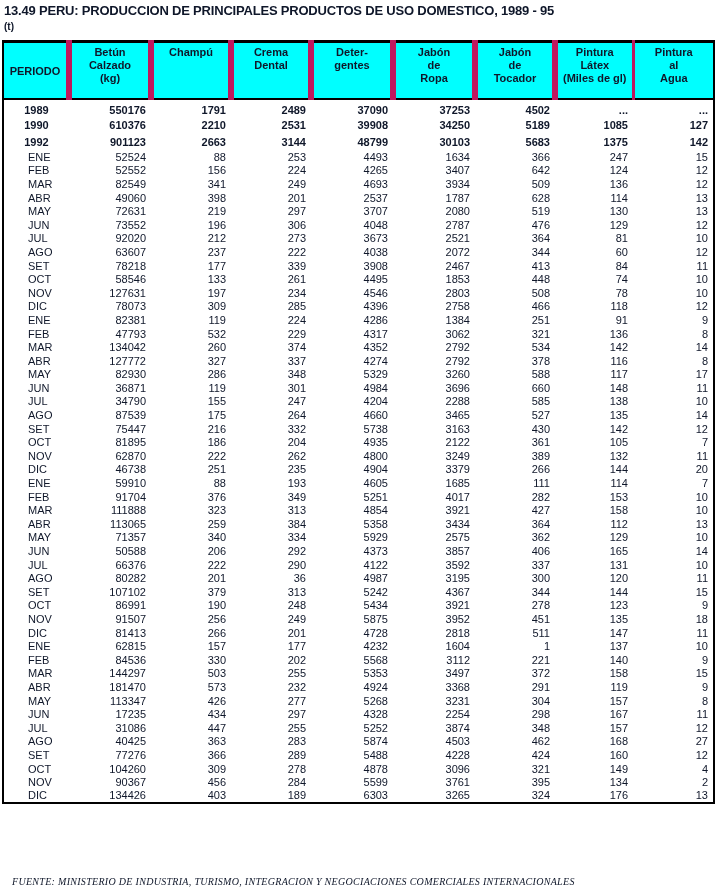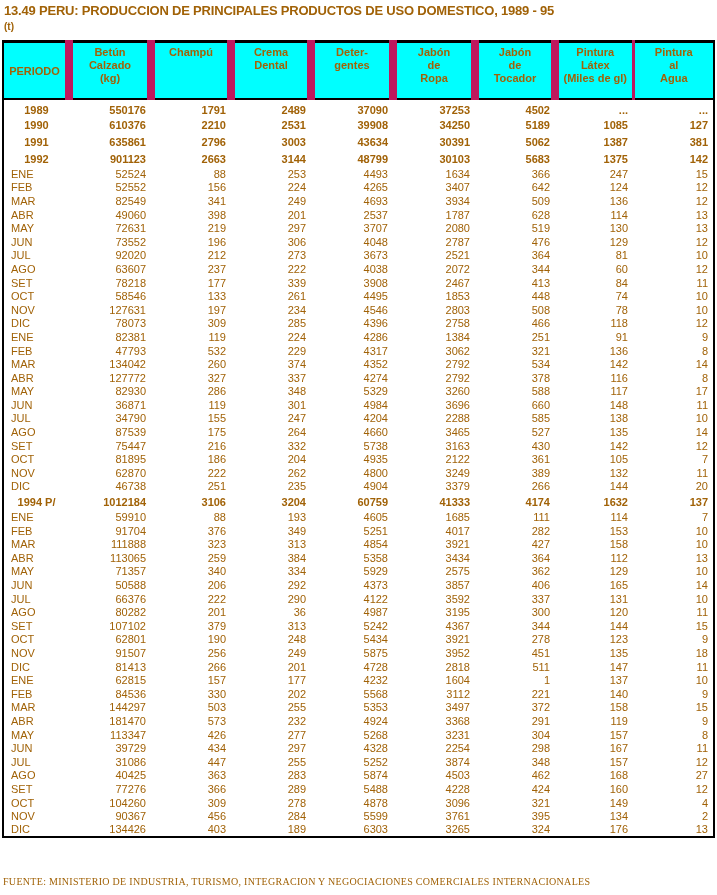--- a/index.html
+++ b/index.html
@@ -1,48 +1,48 @@
 <!DOCTYPE html>
 <html><head>
 <meta charset="utf-8">
 <style>
   html,body{margin:0;padding:0;background:#ffffff;}
-  .page{position:relative;width:717px;height:895px;background:#ffffff;color:#a16207;
+  .page{position:relative;width:717px;height:895px;background:#ffffff;color:#0f172a;
         font-family:"Liberation Sans",sans-serif;overflow:hidden;}
   .title{position:absolute;left:4px;top:3px;font-size:13px;font-weight:bold;
          letter-spacing:-0.2px;white-space:nowrap;}
   .unit{position:absolute;left:4px;top:21px;font-size:10px;font-weight:bold;}
   table.prod{position:absolute;left:2px;top:40px;width:711px;border-collapse:collapse;
              table-layout:fixed;border:2px solid #000;border-top-width:3px;}
   col.c-periodo{width:66px;}
   col.c-betun{width:82px;}
   col.c-champu{width:80px;}
   col.c-crema{width:80px;}
   col.c-deter{width:82px;}
   col.c-jropa{width:82px;}
   col.c-jtocador{width:80px;}
   col.c-platex{width:78px;}
   col.c-pagua{width:81px;}
-  th{background:#00FFFF;border-right:8px solid #be185d;border-bottom:2px solid #000;
+  th{background:#00FFFF;border-right:6px solid #be185d;border-bottom:2px solid #000;
      font-size:11px;line-height:13px;font-weight:bold;text-align:center;
      vertical-align:top;padding:3px 1px 2px;white-space:pre-line;height:50px;}
   th.v-mid{vertical-align:middle;text-align:center;}
   th.thick{border-right-width:3px;}
   th:last-child{border-right:none;}
   td{font-size:11px;line-height:12px;padding:0 5px 0 0;text-align:right;
      white-space:nowrap;vertical-align:middle;}
-  td.period{text-align:left;padding-left:7px;padding-right:0;}
+  td.period{text-align:left;padding-left:24px;padding-right:0;}
   tr.month{height:13.6px;}
   tr.year{height:17px;}
   tr.year td{font-weight:bold;}
   tr.year td.period{text-align:center;padding-left:0;}
   tr.first-data td{padding-top:3px;}
   .u{}
-  .source{position:absolute;left:3px;top:876px;font-family:"Liberation Serif",serif;
-          font-size:10px;letter-spacing:0.3px;white-space:nowrap;}
+  .source{position:absolute;left:12px;top:876px;font-family:"Liberation Serif",serif;
+          font-style:italic;font-size:10px;letter-spacing:0.3px;white-space:nowrap;}
 </style>
 </head>
 <body>
 
 <div class="page">
   <div class="title">13.49  PERU: PRODUCCION DE PRINCIPALES PRODUCTOS DE USO DOMESTICO, 1989 - 95</div>
   <div class="unit">(t)</div>
 
   <table class="prod">
     <colgroup>
@@ -98,31 +98,20 @@
           <td><span>610376</span></td>
           <td><span>2210</span></td>
           <td><span>2531</span></td>
           <td><span>39908</span></td>
           <td><span>34250</span></td>
           <td><span>5189</span></td>
           <td><span>1085</span></td>
           <td><span>127</span></td>
         </tr>
         <tr class="year">
-          <td class="period"><span>1991</span></td>
-          <td><span>635861</span></td>
-          <td><span>2796</span></td>
-          <td><span>3003</span></td>
-          <td><span>43634</span></td>
-          <td><span>30391</span></td>
-          <td><span>5062</span></td>
-          <td><span>1387</span></td>
-          <td><span>381</span></td>
-        </tr>
-        <tr class="year">
           <td class="period"><span class="u">1992</span></td>
           <td><span class="u">901123</span></td>
           <td><span class="u">2663</span></td>
           <td><span class="u">3144</span></td>
           <td><span class="u">48799</span></td>
           <td><span class="u">30103</span></td>
           <td><span class="u">5683</span></td>
           <td><span class="u">1375</span></td>
           <td><span>142</span></td>
         </tr>
@@ -383,31 +372,20 @@
           <td class="period"><span>DIC</span></td>
           <td><span>46738</span></td>
           <td><span>251</span></td>
           <td><span>235</span></td>
           <td><span>4904</span></td>
           <td><span>3379</span></td>
           <td><span>266</span></td>
           <td><span>144</span></td>
           <td><span>20</span></td>
         </tr>
-        <tr class="year">
-          <td class="period"><span class="u">1994 P/</span></td>
-          <td><span class="u">1012184</span></td>
-          <td><span class="u">3106</span></td>
-          <td><span class="u">3204</span></td>
-          <td><span class="u">60759</span></td>
-          <td><span class="u">41333</span></td>
-          <td><span class="u">4174</span></td>
-          <td><span class="u">1632</span></td>
-          <td><span class="u">137</span></td>
-        </tr>
         <tr class="month">
           <td class="period"><span>ENE</span></td>
           <td><span>59910</span></td>
           <td><span>88</span></td>
           <td><span>193</span></td>
           <td><span>4605</span></td>
           <td><span>1685</span></td>
           <td><span>111</span></td>
           <td><span>114</span></td>
           <td><span>7</span></td>
@@ -495,21 +473,21 @@
           <td><span>379</span></td>
           <td><span>313</span></td>
           <td><span>5242</span></td>
           <td><span>4367</span></td>
           <td><span>344</span></td>
           <td><span>144</span></td>
           <td><span>15</span></td>
         </tr>
         <tr class="month">
           <td class="period"><span>OCT</span></td>
-          <td><span>62801</span></td>
+          <td><span>86991</span></td>
           <td><span>190</span></td>
           <td><span>248</span></td>
           <td><span>5434</span></td>
           <td><span>3921</span></td>
           <td><span>278</span></td>
           <td><span>123</span></td>
           <td><span>9</span></td>
         </tr>
         <tr class="month">
           <td class="period"><span>NOV</span></td>
@@ -583,21 +561,21 @@
           <td><span>426</span></td>
           <td><span>277</span></td>
           <td><span>5268</span></td>
           <td><span>3231</span></td>
           <td><span>304</span></td>
           <td><span>157</span></td>
           <td><span>8</span></td>
         </tr>
         <tr class="month">
           <td class="period"><span>JUN</span></td>
-          <td><span>39729</span></td>
+          <td><span>17235</span></td>
           <td><span>434</span></td>
           <td><span>297</span></td>
           <td><span>4328</span></td>
           <td><span>2254</span></td>
           <td><span>298</span></td>
           <td><span>167</span></td>
           <td><span>11</span></td>
         </tr>
         <tr class="month">
           <td class="period"><span>JUL</span></td>

